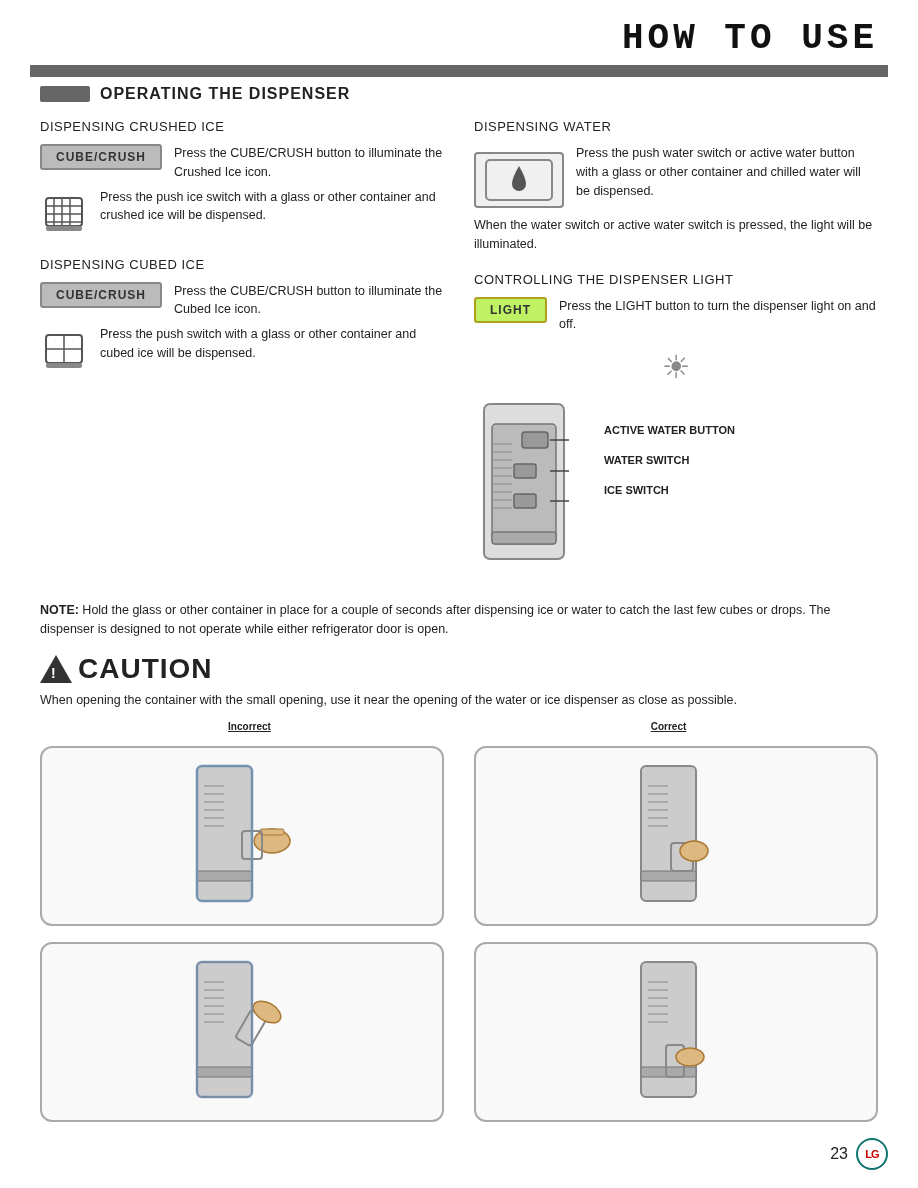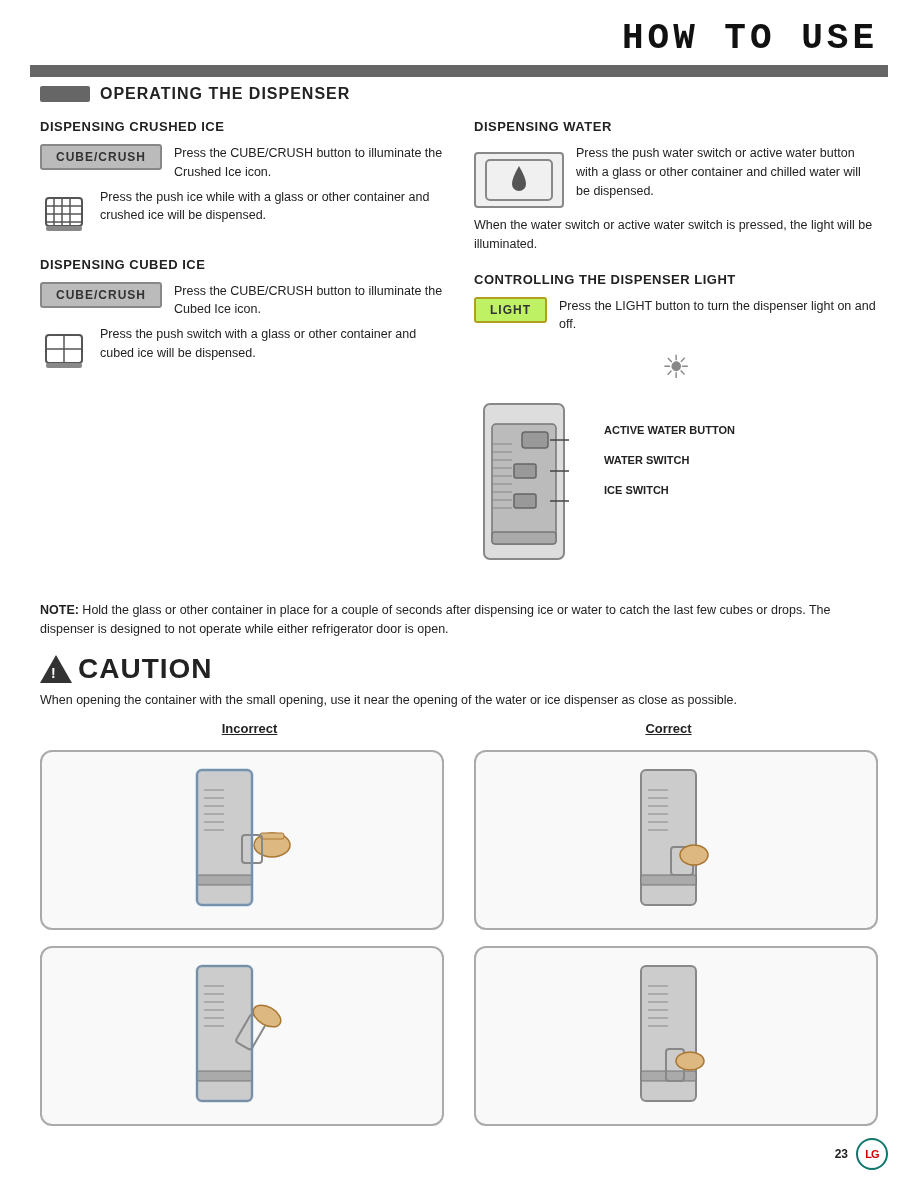--- a/index.html
+++ b/index.html
@@ -59,21 +59,21 @@
     
     .two-col {
       display: grid;
       grid-template-columns: 1fr 1fr;
       gap: 0 30px;
     }
 
     
     .subsection-title {
       font-size: 13px;
-      font-weight: bold;
+      font-weight: normal;
       text-transform: uppercase;
       letter-spacing: 0.5px;
       margin-bottom: 10px;
     }
 
     
     .btn-mockup {
       background: #bbb;
       border: 2px solid #888;
       border-radius: 3px;
@@ -187,21 +187,21 @@
     }
 
     
     .image-row {
       display: grid;
       grid-template-columns: 1fr 1fr;
       gap: 16px 30px;
       margin-top: 8px;
     }
     .image-label {
-      font-size: 13px;
+      font-size: 10px;
       font-weight: bold;
       text-align: center;
       margin-bottom: 6px;
     }
     .image-label.incorrect { text-decoration: underline; }
     .image-label.correct { text-decoration: underline; }
 
     .diagram-box {
       border: 2px solid #aaa;
       border-radius: 12px;
@@ -225,22 +225,22 @@
     
     .page-number-bar {
       position: absolute;
       bottom: 18px;
       right: 30px;
       display: flex;
       align-items: center;
       gap: 8px;
     }
     .page-num {
-      font-size: 12px;
-      font-weight: bold;
+      font-size: 16px;
+      font-weight: normal;
     }
     .lg-logo {
       width: 32px;
       height: 32px;
       border: 2px solid #0f766e;
       border-radius: 50%;
       display: flex;
       align-items: center;
       justify-content: center;
       font-size: 11px;
@@ -307,21 +307,21 @@
                 <line x1="6" y1="18" x2="42" y2="18" stroke="#555" stroke-width="1.5"></line>
                 <line x1="6" y1="26" x2="42" y2="26" stroke="#555" stroke-width="1.5"></line>
                 <line x1="6" y1="34" x2="42" y2="34" stroke="#555" stroke-width="1.5"></line>
                 <line x1="14" y1="10" x2="14" y2="38" stroke="#555" stroke-width="1.5"></line>
                 <line x1="22" y1="10" x2="22" y2="38" stroke="#555" stroke-width="1.5"></line>
                 <line x1="30" y1="10" x2="30" y2="38" stroke="#555" stroke-width="1.5"></line>
                 <rect x="6" y="38" width="36" height="5" rx="2" fill="#888"></rect>
               </svg>
             </div>
             <div class="text-area">
-              <p class="desc-text">Press the push ice while with a glass or other container and crushed ice will be dispensed.</p>
+              <p class="desc-text">Press the push ice switch with a glass or other container and crushed ice will be dispensed.</p>
             </div>
           </div>
         </div>
 
         <div class="subsection">
           <div class="subsection-title">DISPENSING CUBED ICE</div>
           <div class="inline-row">
             <div class="icon-area">
               <div class="btn-mockup">CUBE/CRUSH</div>
             </div>

